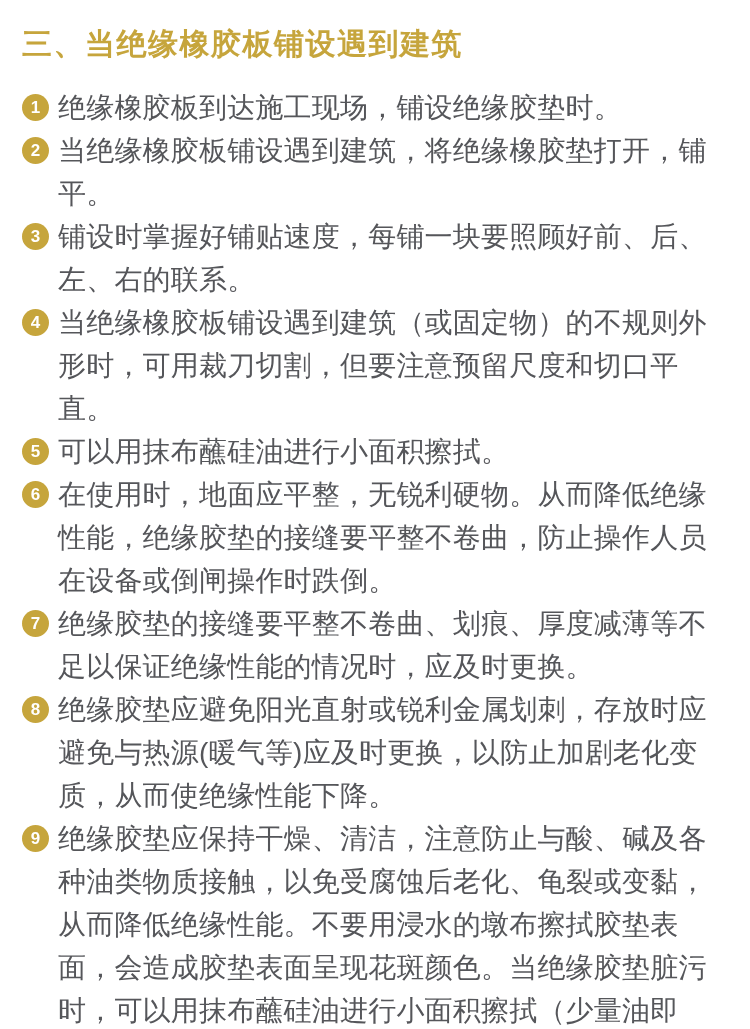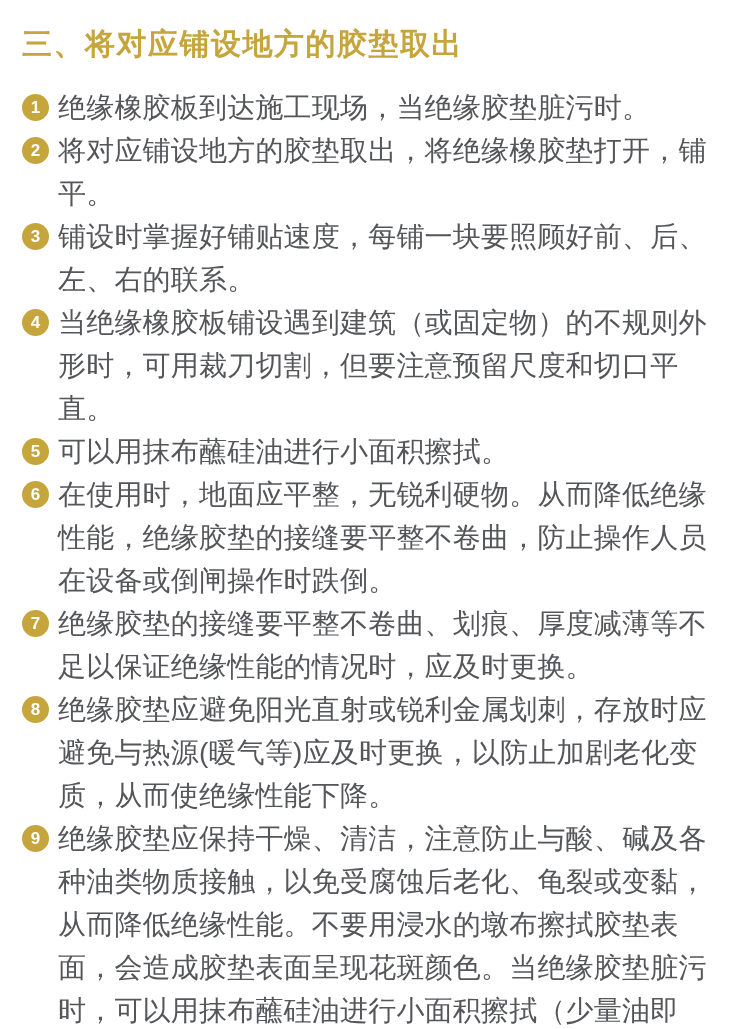--- a/index.html
+++ b/index.html
@@ -52,32 +52,32 @@
     color: #55565a;
     letter-spacing: 0.2px;
     text-align: left;
   }
 </style>
 </head>
 <body>
 
 <div class="page">
 
-  <h2 class="title">三、将对应铺设地方的胶垫取出</h2>
+  <h2 class="title">三、当绝缘橡胶板铺设遇到建筑</h2>
 
   <div class="list">
 
     <div class="item">
       <span class="badge">1</span>
-      <p class="item-text">绝缘橡胶板到达施工现场，当绝缘胶垫脏污时。</p>
+      <p class="item-text">绝缘橡胶板到达施工现场，铺设绝缘胶垫时。</p>
     </div>
 
     <div class="item">
       <span class="badge">2</span>
-      <p class="item-text">将对应铺设地方的胶垫取出，将绝缘橡胶垫打开，铺平。</p>
+      <p class="item-text">当绝缘橡胶板铺设遇到建筑，将绝缘橡胶垫打开，铺平。</p>
     </div>
 
     <div class="item">
       <span class="badge">3</span>
       <p class="item-text">铺设时掌握好铺贴速度，每铺一块要照顾好前、后、左、右的联系。</p>
     </div>
 
     <div class="item">
       <span class="badge">4</span>
       <p class="item-text">当绝缘橡胶板铺设遇到建筑（或固定物）的不规则外形时，可用裁刀切割，但要注意预留尺度和切口平直。</p>

